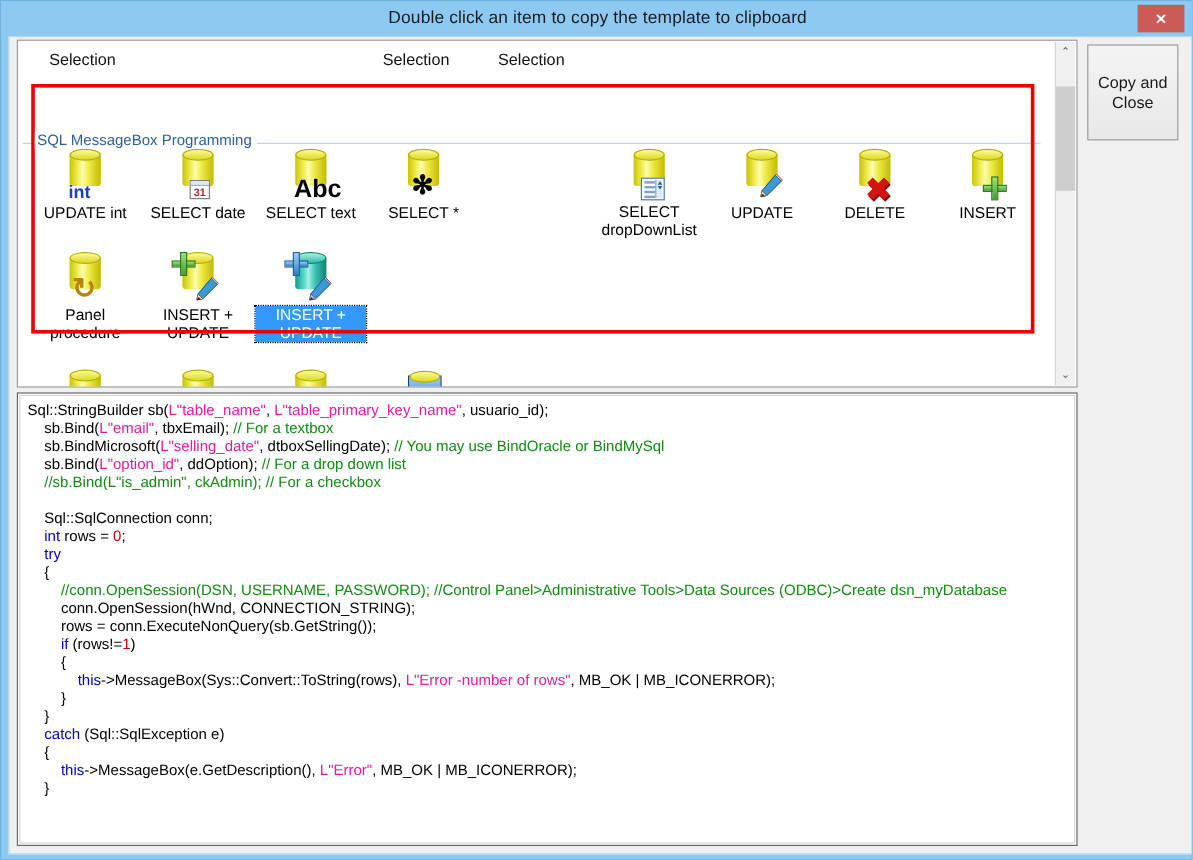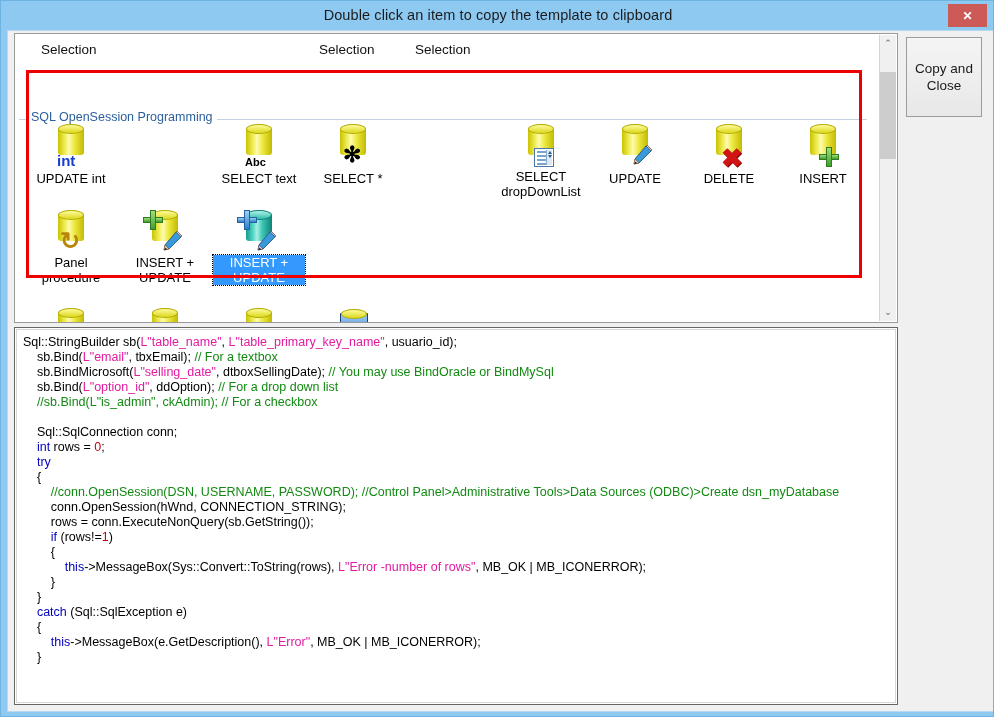--- a/index.html
+++ b/index.html
@@ -201,21 +201,21 @@
   }
   .ov-int {
     left: 10px; bottom: 0px;
     font-size: 15px;
     color: #1a3fd0;
     font-family: "Liberation Sans", sans-serif;
     text-shadow: 0 0 1px #ffffff;
   }
   .ov-abc {
     left: 10px; bottom: 0px;
-    font-size: 11px;
+    font-size: 21px;
     color: #000000;
     text-shadow: 0 0 1px #ffffff;
   }
   .ov-star {
     left: 14px; bottom: 2px;
     font-size: 22px;
     color: #000000;
   }
   .ov-cal {
     left: 17px; bottom: 2px;
@@ -429,31 +429,38 @@
 
     <div id="icon-panel">
       <div id="icon-panel-inner">
 
         <div class="sel-label" style="left:26px;">Selection</div>
         <div class="sel-label" style="left:304px;">Selection</div>
         <div class="sel-label" style="left:400px;">Selection</div>
 
         <div class="groupbox" style="left:0; top:76px; width:860px; height:200px;">
           <div class="groupbox-line" style="width:848px;"></div>
-          <div class="groupbox-title">SQL OpenSession Programming</div>
+          <div class="groupbox-title">SQL MessageBox Programming</div>
         </div>
 
         <div class="tile" style="left:10px; top:92px;">
           <div class="tile-icon">
             <div class="db"></div>
             <div class="ov ov-int">int</div>
           </div>
           <span class="tile-label">UPDATE int</span>
         </div>
 
+        <div class="tile" style="left:104px; top:92px;">
+          <div class="tile-icon">
+            <div class="db"></div>
+            <div class="ov ov-cal"><span class="cal-top"></span>31</div>
+          </div>
+          <span class="tile-label">SELECT date</span>
+        </div>
 
         <div class="tile" style="left:198px; top:92px;">
           <div class="tile-icon">
             <div class="db"></div>
             <div class="ov ov-abc">Abc</div>
           </div>
           <span class="tile-label">SELECT text</span>
         </div>
 
         <div class="tile" style="left:292px; top:92px;">

